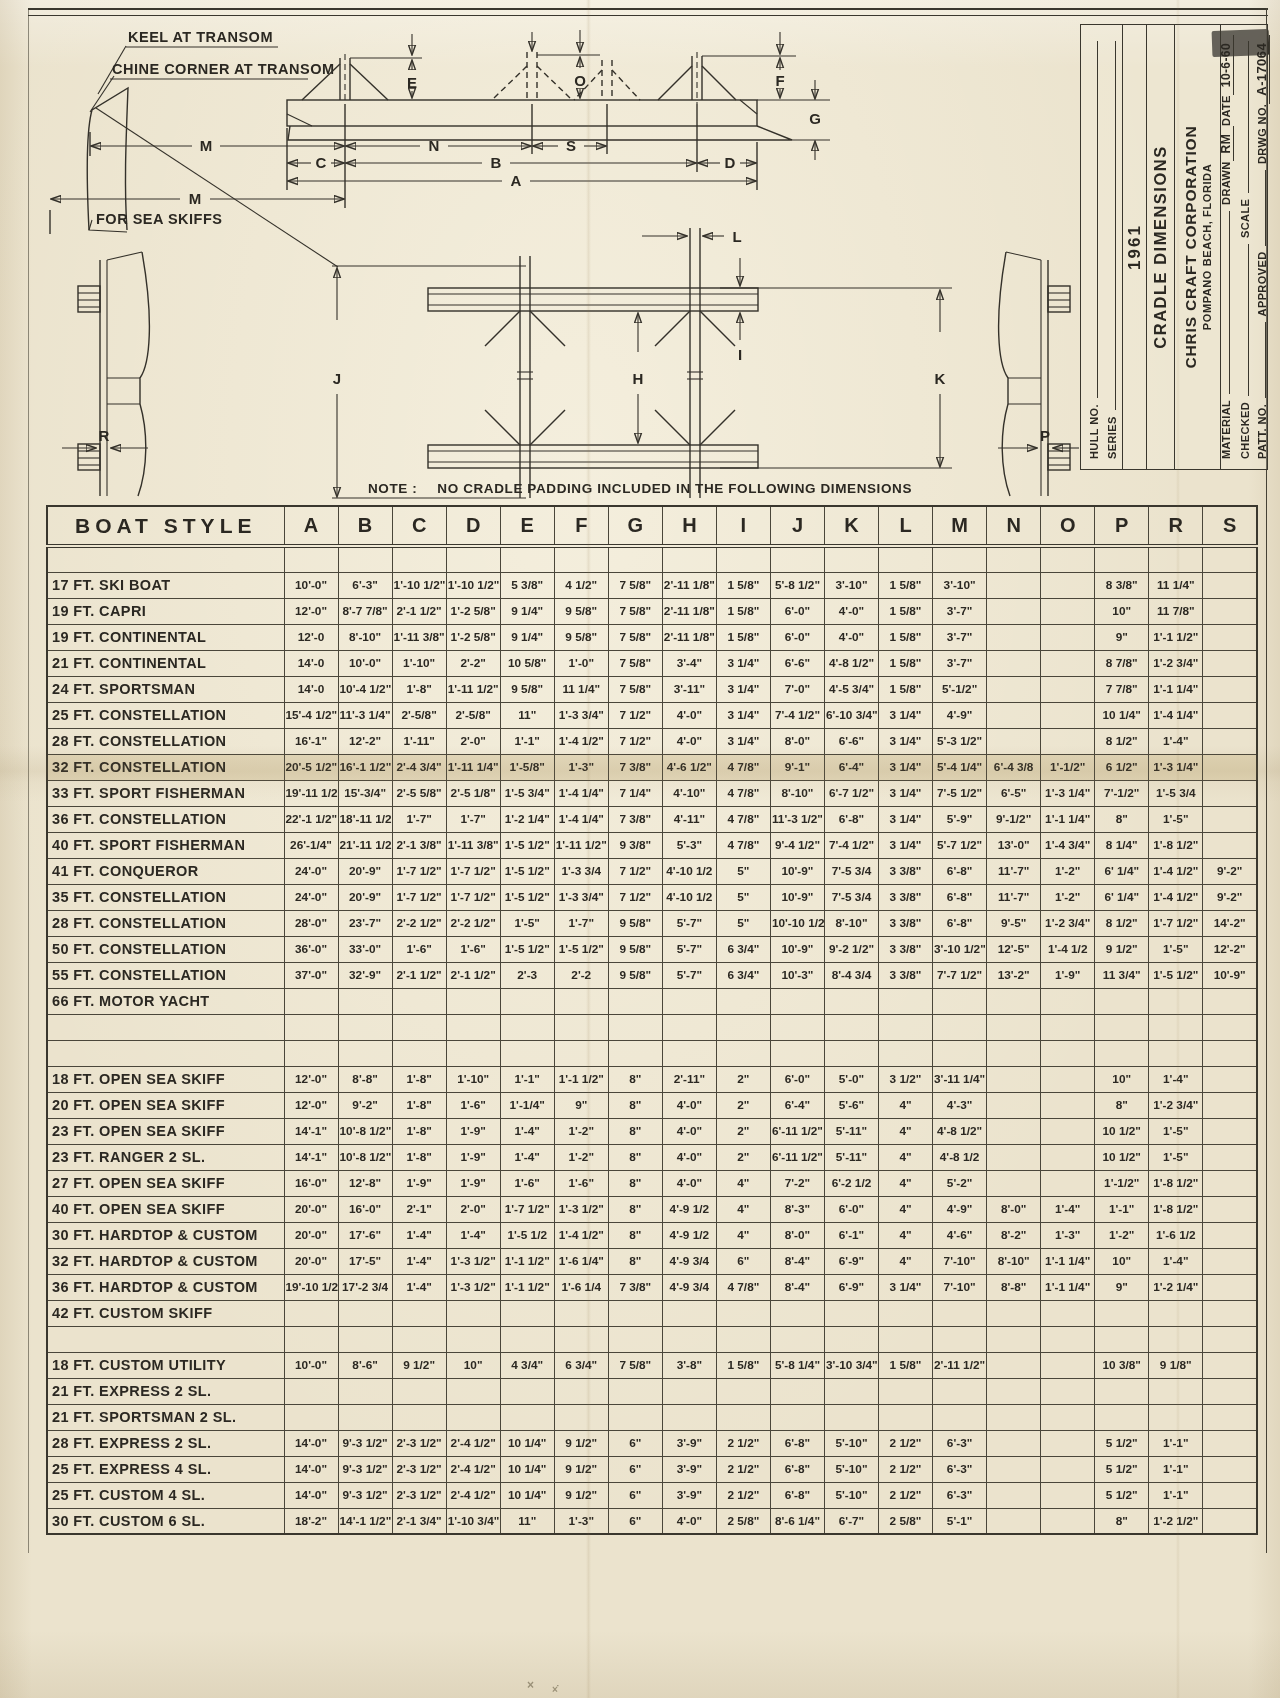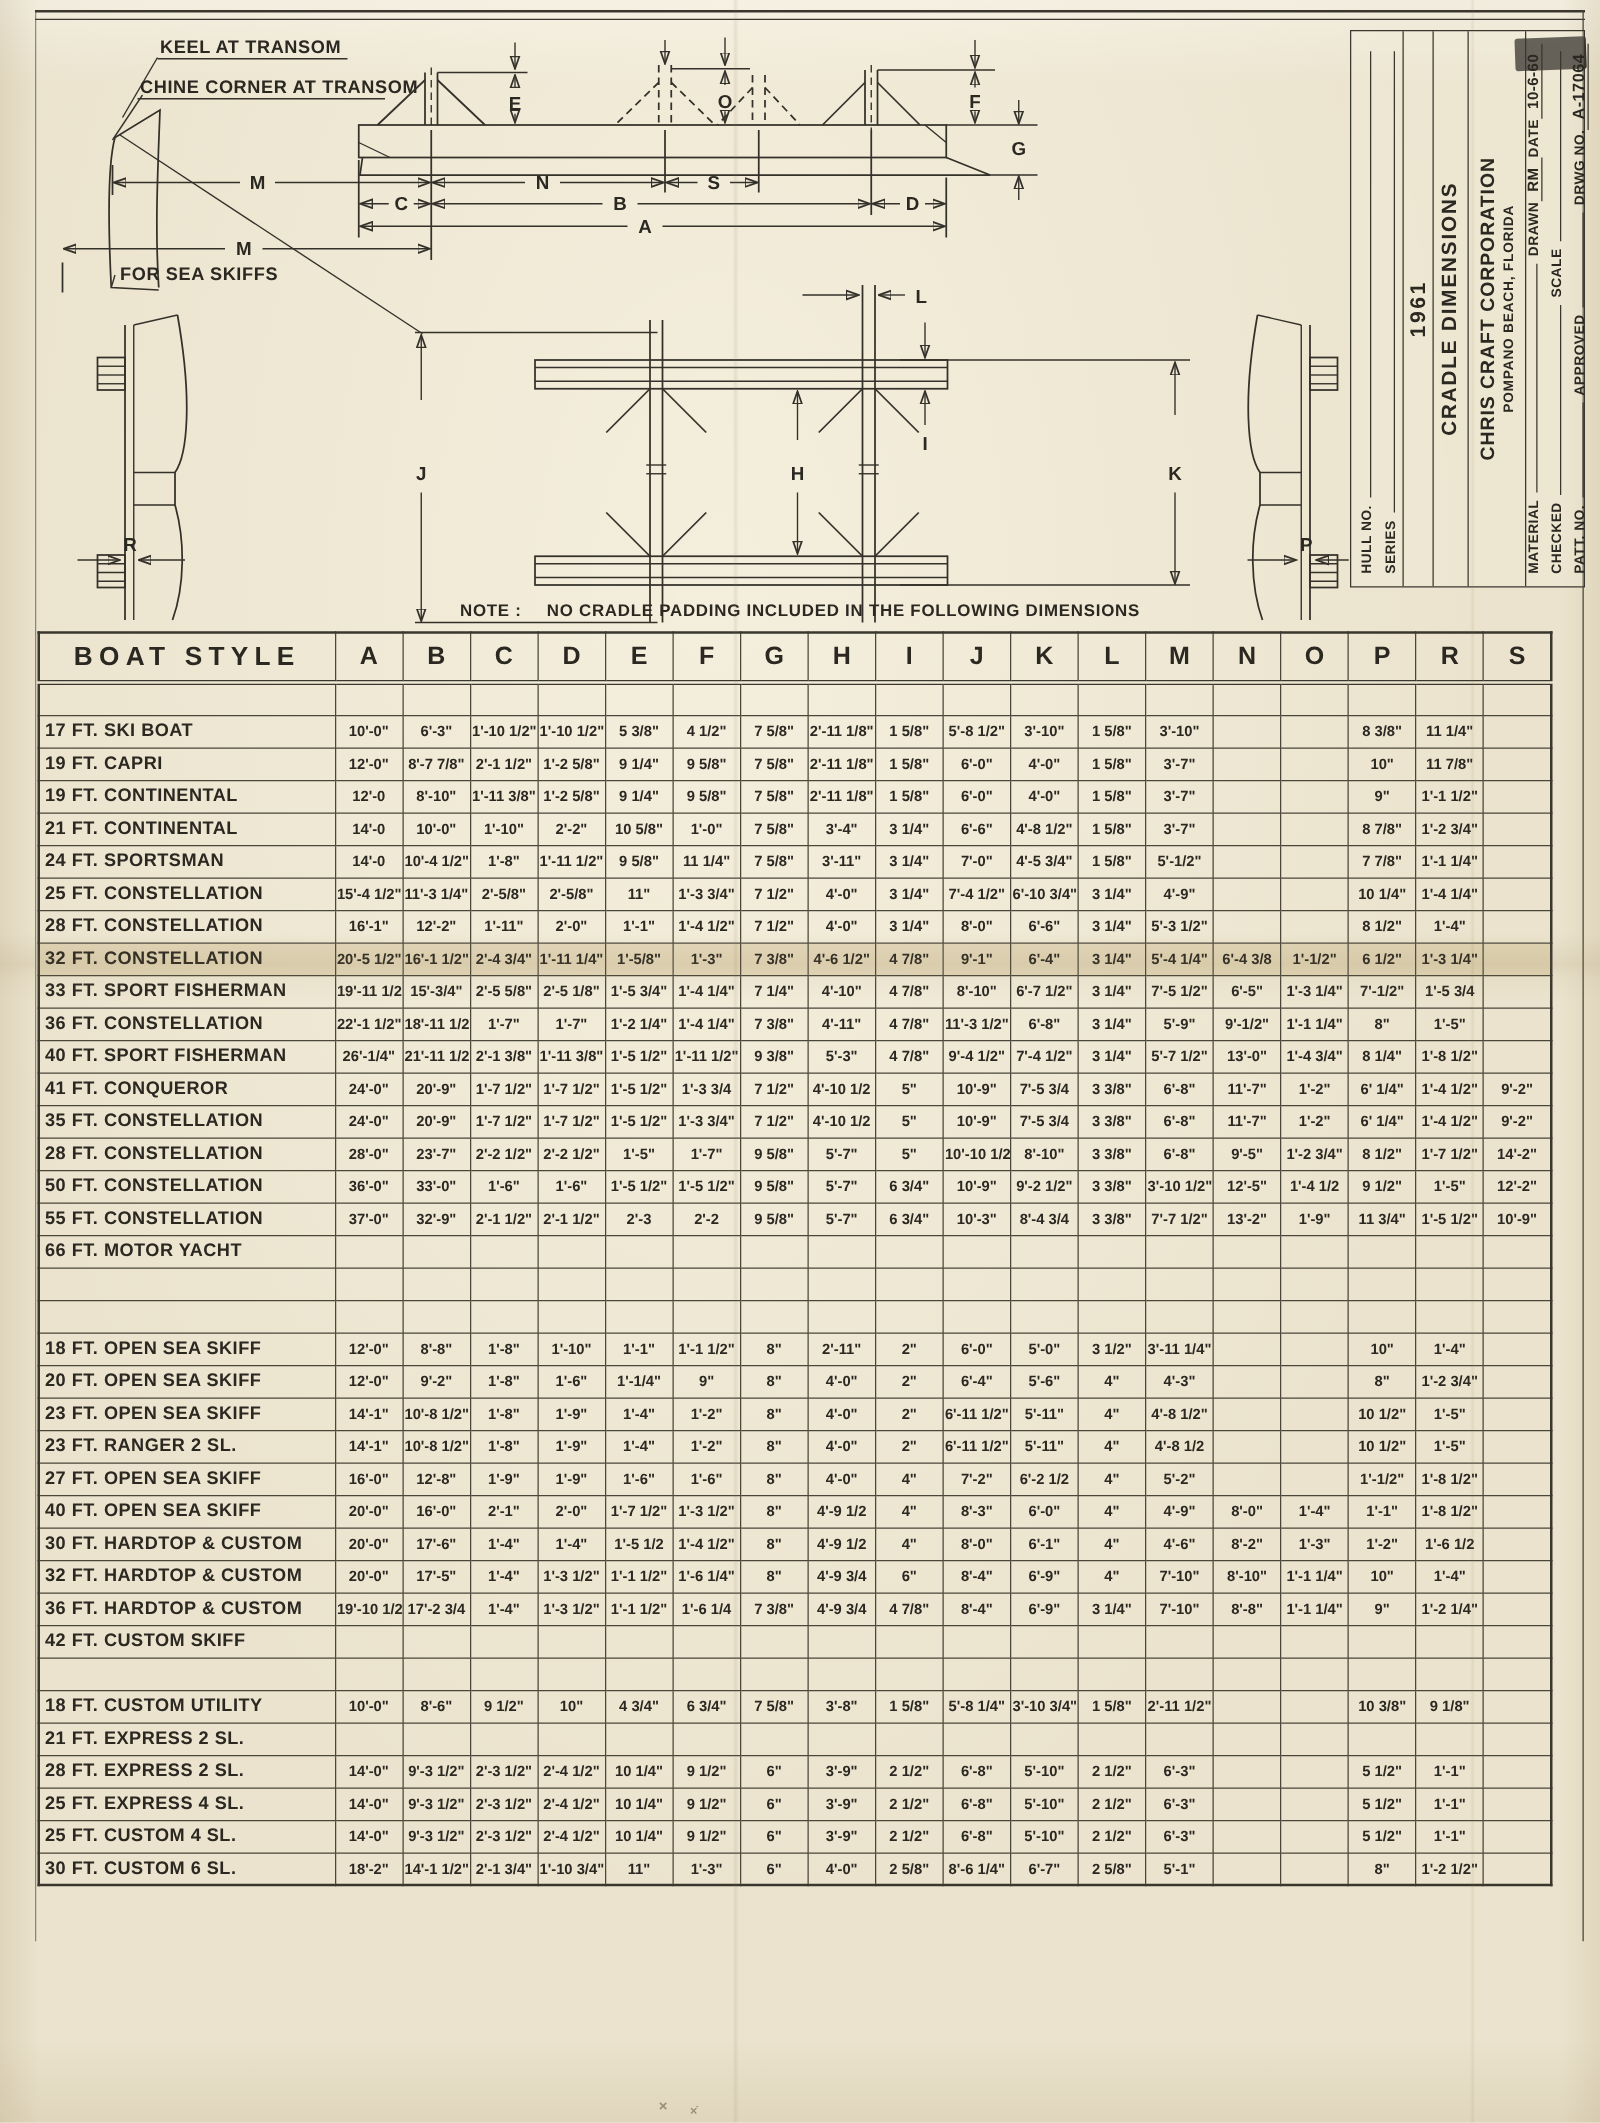--- a/index.html
+++ b/index.html
@@ -46,21 +46,21 @@
   .tb-row:last-child{border-bottom:none;}
   .tb-line{display:flex;align-items:baseline;font-size:11px;font-weight:bold;letter-spacing:0.4px;white-space:nowrap;}
   .tb-rule{flex:1 1 auto;border-bottom:1.3px solid #3a372e;margin:0 6px;height:11px;min-width:14px;}
   .tb-val{border-bottom:1.3px solid #3a372e;padding:0 8px;font-size:12px;}
   .tb-year{font-size:17px;font-weight:bold;text-align:center;letter-spacing:2px;}
   .tb-title{font-size:16.5px;font-weight:bold;text-align:center;letter-spacing:1.5px;}
   .tb-company{font-size:15.5px;font-weight:bold;text-align:center;letter-spacing:0.8px;}
   .tb-loc{font-size:11px;font-weight:bold;text-align:center;letter-spacing:0.6px;margin-top:1px;}
 
   
-  table.dims{position:absolute;left:30px;top:505px;width:1212px;border-collapse:collapse;table-layout:fixed;
+  table.dims{position:absolute;left:46px;top:505px;width:1212px;border-collapse:collapse;table-layout:fixed;
     border:2.2px solid #3a372e;}
   table.dims th, table.dims td{border:1.2px solid #4a463a;box-sizing:border-box;
     overflow:hidden;white-space:nowrap;}
   table.dims thead th{height:40px;border-bottom:4px double #3a372e;font-weight:bold;}
   th.h-style{font-size:21px;letter-spacing:5px;text-align:center;}
   th.h-dim{font-size:20px;text-align:center;font-weight:bold;}
   td.c-style{font-size:14.5px;font-weight:bold;letter-spacing:0.4px;padding-left:4px;text-align:left;}
   td.c-dim{font-size:11.8px;font-weight:bold;text-align:center;padding:0 1px;}
   tr.r-data{height:26px;}
   tr.r-spacer{height:26px;}
@@ -1113,20 +1113,41 @@
           <td class="c-dim"></td>
           <td class="c-dim"></td>
           <td class="c-dim"></td>
           <td class="c-dim"></td>
           <td class="c-dim"></td>
           <td class="c-dim"></td>
           <td class="c-dim"></td>
           <td class="c-dim"></td>
         </tr>
         <tr class="r-data">
+          <td class="c-style">21 FT. SPORTSMAN 2 SL.</td>
+          <td class="c-dim"></td>
+          <td class="c-dim"></td>
+          <td class="c-dim"></td>
+          <td class="c-dim"></td>
+          <td class="c-dim"></td>
+          <td class="c-dim"></td>
+          <td class="c-dim"></td>
+          <td class="c-dim"></td>
+          <td class="c-dim"></td>
+          <td class="c-dim"></td>
+          <td class="c-dim"></td>
+          <td class="c-dim"></td>
+          <td class="c-dim"></td>
+          <td class="c-dim"></td>
+          <td class="c-dim"></td>
+          <td class="c-dim"></td>
+          <td class="c-dim"></td>
+          <td class="c-dim"></td>
+        </tr>
+        <tr class="r-data">
           <td class="c-style">28 FT. EXPRESS 2 SL.</td>
           <td class="c-dim">14'-0"</td>
           <td class="c-dim">9'-3 1/2"</td>
           <td class="c-dim">2'-3 1/2"</td>
           <td class="c-dim">2'-4 1/2"</td>
           <td class="c-dim">10 1/4"</td>
           <td class="c-dim">9 1/2"</td>
           <td class="c-dim">6"</td>
           <td class="c-dim">3'-9"</td>
           <td class="c-dim">2 1/2"</td>

